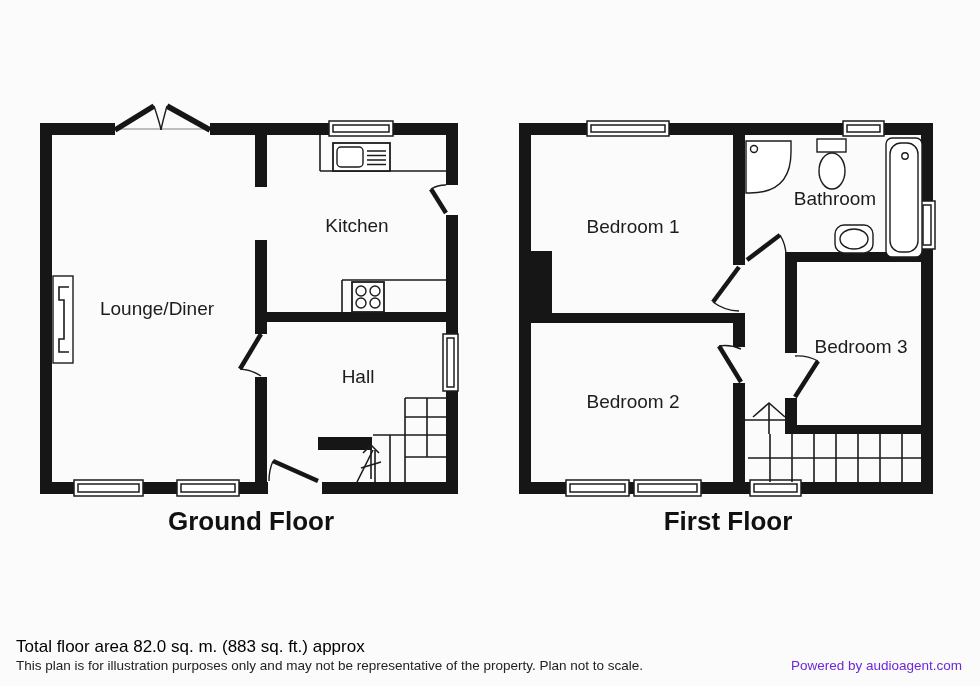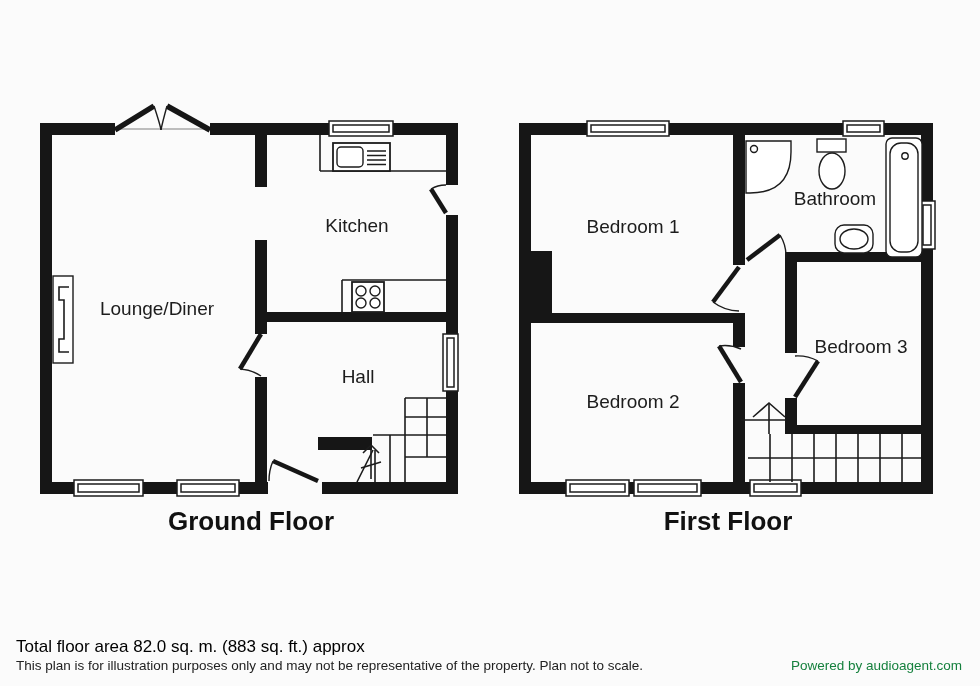--- a/index.html
+++ b/index.html
@@ -20,21 +20,21 @@
   .leaf-big{stroke:#161616;stroke-width:5.5;fill:none;}
   .fixture{fill:#ffffff;stroke:#1c1c1c;stroke-width:1.8;}
   .fixture-thin{fill:#ffffff;stroke:#1c1c1c;stroke-width:1.4;}
   .win{fill:#ffffff;stroke:#1c1c1c;stroke-width:1.5;}
   .gray-line{stroke:#a8a8a8;stroke-width:1.6;fill:none;}
   .room-label{font:19px "Liberation Sans", sans-serif;fill:#1c1c1c;text-anchor:middle;}
   .floor-title{font:bold 26px "Liberation Sans", sans-serif;fill:#111;text-anchor:middle;}
   
   .footer-area{position:absolute;left:16px;top:637px;font-size:17px;color:#000000;}
   .footer-disclaimer{position:absolute;left:16px;top:658px;font-size:13.5px;color:#222;text-align:right;}
-  .footer-credit{position:absolute;right:18px;top:658px;font-size:13.5px;color:#15803d;}
+  .footer-credit{position:absolute;right:18px;top:658px;font-size:13.5px;color:#6d28d9;}
 </style>
 </head>
 <body>
 
 <svg id="plan-canvas" width="980" height="620" viewBox="0 0 980 620">
 
   <g>
 
     <g>
       <rect class="wall" x="40" y="123" width="75" height="12"></rect>

